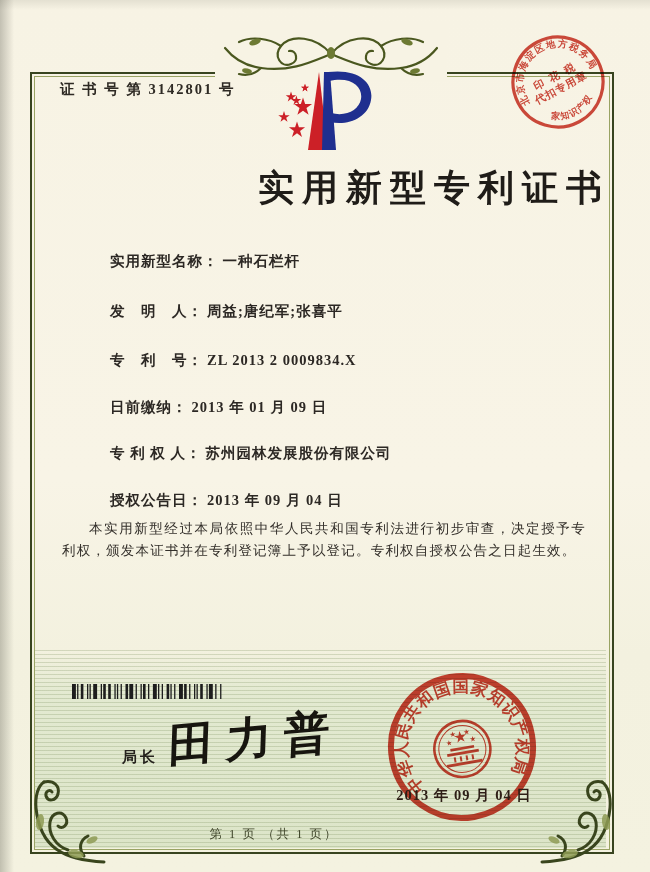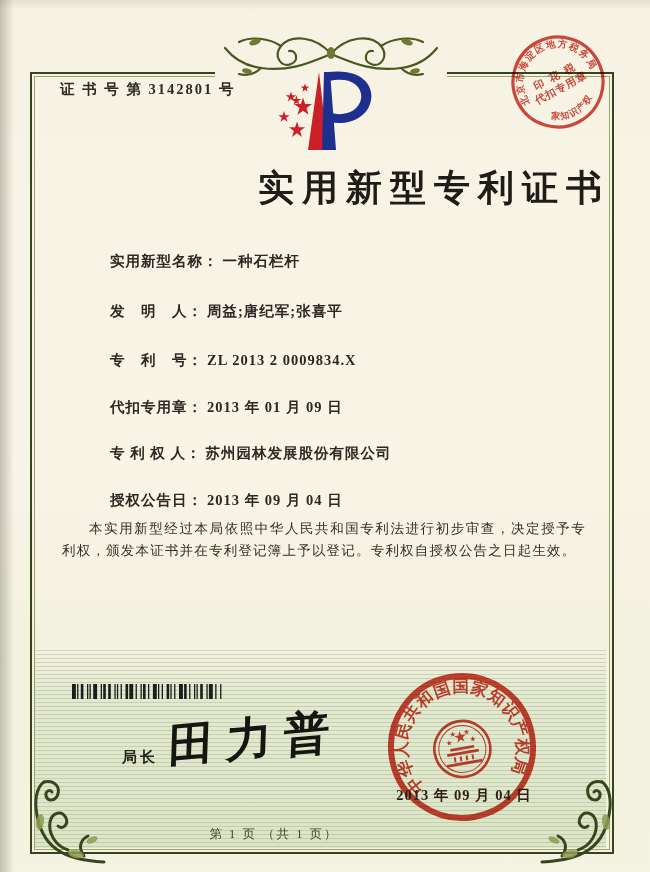--- a/index.html
+++ b/index.html
@@ -133,21 +133,21 @@
       <path d="M50,2 C82,-2 96,14 93,30 C90,48 70,56 52,52 L53,43 C68,47 81,40 83,29 C85,17 74,6 51,11 Z"></path>
     </g>
   </svg>
 
   <div class="title">实用新型专利证书</div>
 
   <div class="fields">
     <div class="field-row r0"><span>实用新型名称：</span><span class="val">一种石栏杆</span></div>
     <div class="field-row r1"><span>发　明　人：</span><span class="val">周益;唐纪军;张喜平</span></div>
     <div class="field-row r2"><span>专　利　号：</span><span class="val">ZL 2013 2 0009834.X</span></div>
-    <div class="field-row r3"><span>代扣专用章：</span><span class="val">2013 年 01 月 09 日</span></div>
+    <div class="field-row r3"><span>日前缴纳：</span><span class="val">2013 年 01 月 09 日</span></div>
     <div class="field-row r4"><span>专 利 权 人：</span><span class="val">苏州园林发展股份有限公司</span></div>
     <div class="field-row r5"><span>授权公告日：</span><span class="val">2013 年 09 月 04 日</span></div>
   </div>
 
   <div class="body-text">
     <p>本实用新型经过本局依照中华人民共和国专利法进行初步审查，决定授予专利权，颁发本证书并在专利登记簿上予以登记。专利权自授权公告之日起生效。</p>
   </div>
 
   <svg class="barcode" id="barcode-svg" width="154" height="15" viewBox="0 0 154 15">
       <rect x="0" y="0" width="3.9000000000000004" height="15" fill="#1d1d1d"></rect>

